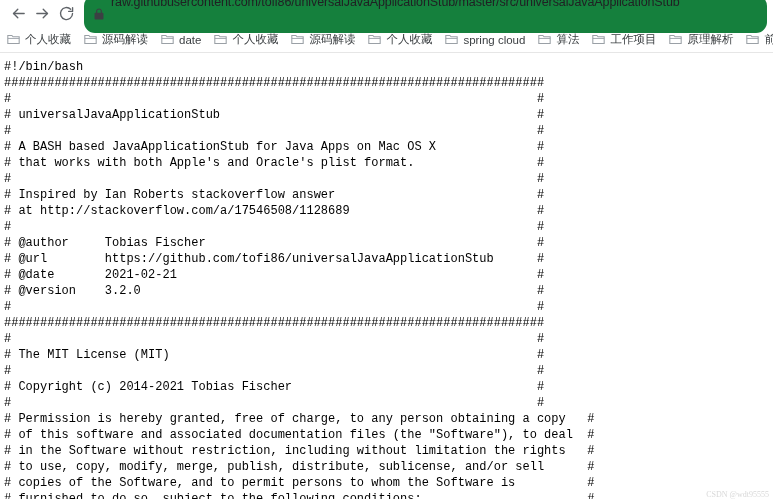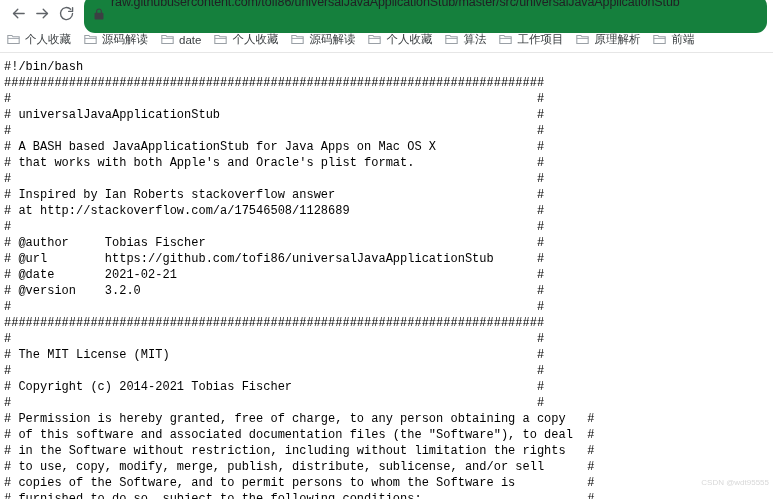--- a/index.html
+++ b/index.html
@@ -116,24 +116,24 @@
     font-size: 12px;
     line-height: 16px;
     color: #000000;
     white-space: pre;
     letter-spacing: 0px;
   }
 
   .watermark {
     position: absolute;
     right: 4px;
-    bottom: 12px;
+    bottom: 0;
     font-size: 8px;
     color: #d8d8d8;
-    font-family: Liberation Sans, sans-serif;
+    font-family: Liberation Serif, serif;
     user-select: none;
   }
 </style>
 </head>
 <body>
 
 <div class="browser-chrome">
 
   <div class="toolbar">
 
@@ -224,20 +224,29 @@
     <div class="bookmark">
       <span class="bm-folder-icon">
         <svg width="13" height="11" viewBox="0 0 16 13">
           <path d="M1 1.5h5l1.4 1.6H15V11.5H1z" fill="none" stroke="#9aa0a6" stroke-width="1.3"></path>
           <line x1="1" y1="5.2" x2="15" y2="5.2" stroke="#9aa0a6" stroke-width="1.1"></line>
         </svg>
       </span>
       <span class="bm-label">个人收藏</span>
     </div>
 
+    <div class="bookmark">
+      <span class="bm-folder-icon">
+        <svg width="13" height="11" viewBox="0 0 16 13">
+          <path d="M1 1.5h5l1.4 1.6H15V11.5H1z" fill="none" stroke="#9aa0a6" stroke-width="1.3"></path>
+          <line x1="1" y1="5.2" x2="15" y2="5.2" stroke="#9aa0a6" stroke-width="1.1"></line>
+        </svg>
+      </span>
+      <span class="bm-label">spring cloud</span>
+    </div>
 
     <div class="bookmark">
       <span class="bm-folder-icon">
         <svg width="13" height="11" viewBox="0 0 16 13">
           <path d="M1 1.5h5l1.4 1.6H15V11.5H1z" fill="none" stroke="#9aa0a6" stroke-width="1.3"></path>
           <line x1="1" y1="5.2" x2="15" y2="5.2" stroke="#9aa0a6" stroke-width="1.1"></line>
         </svg>
       </span>
       <span class="bm-label">算法</span>
     </div>

